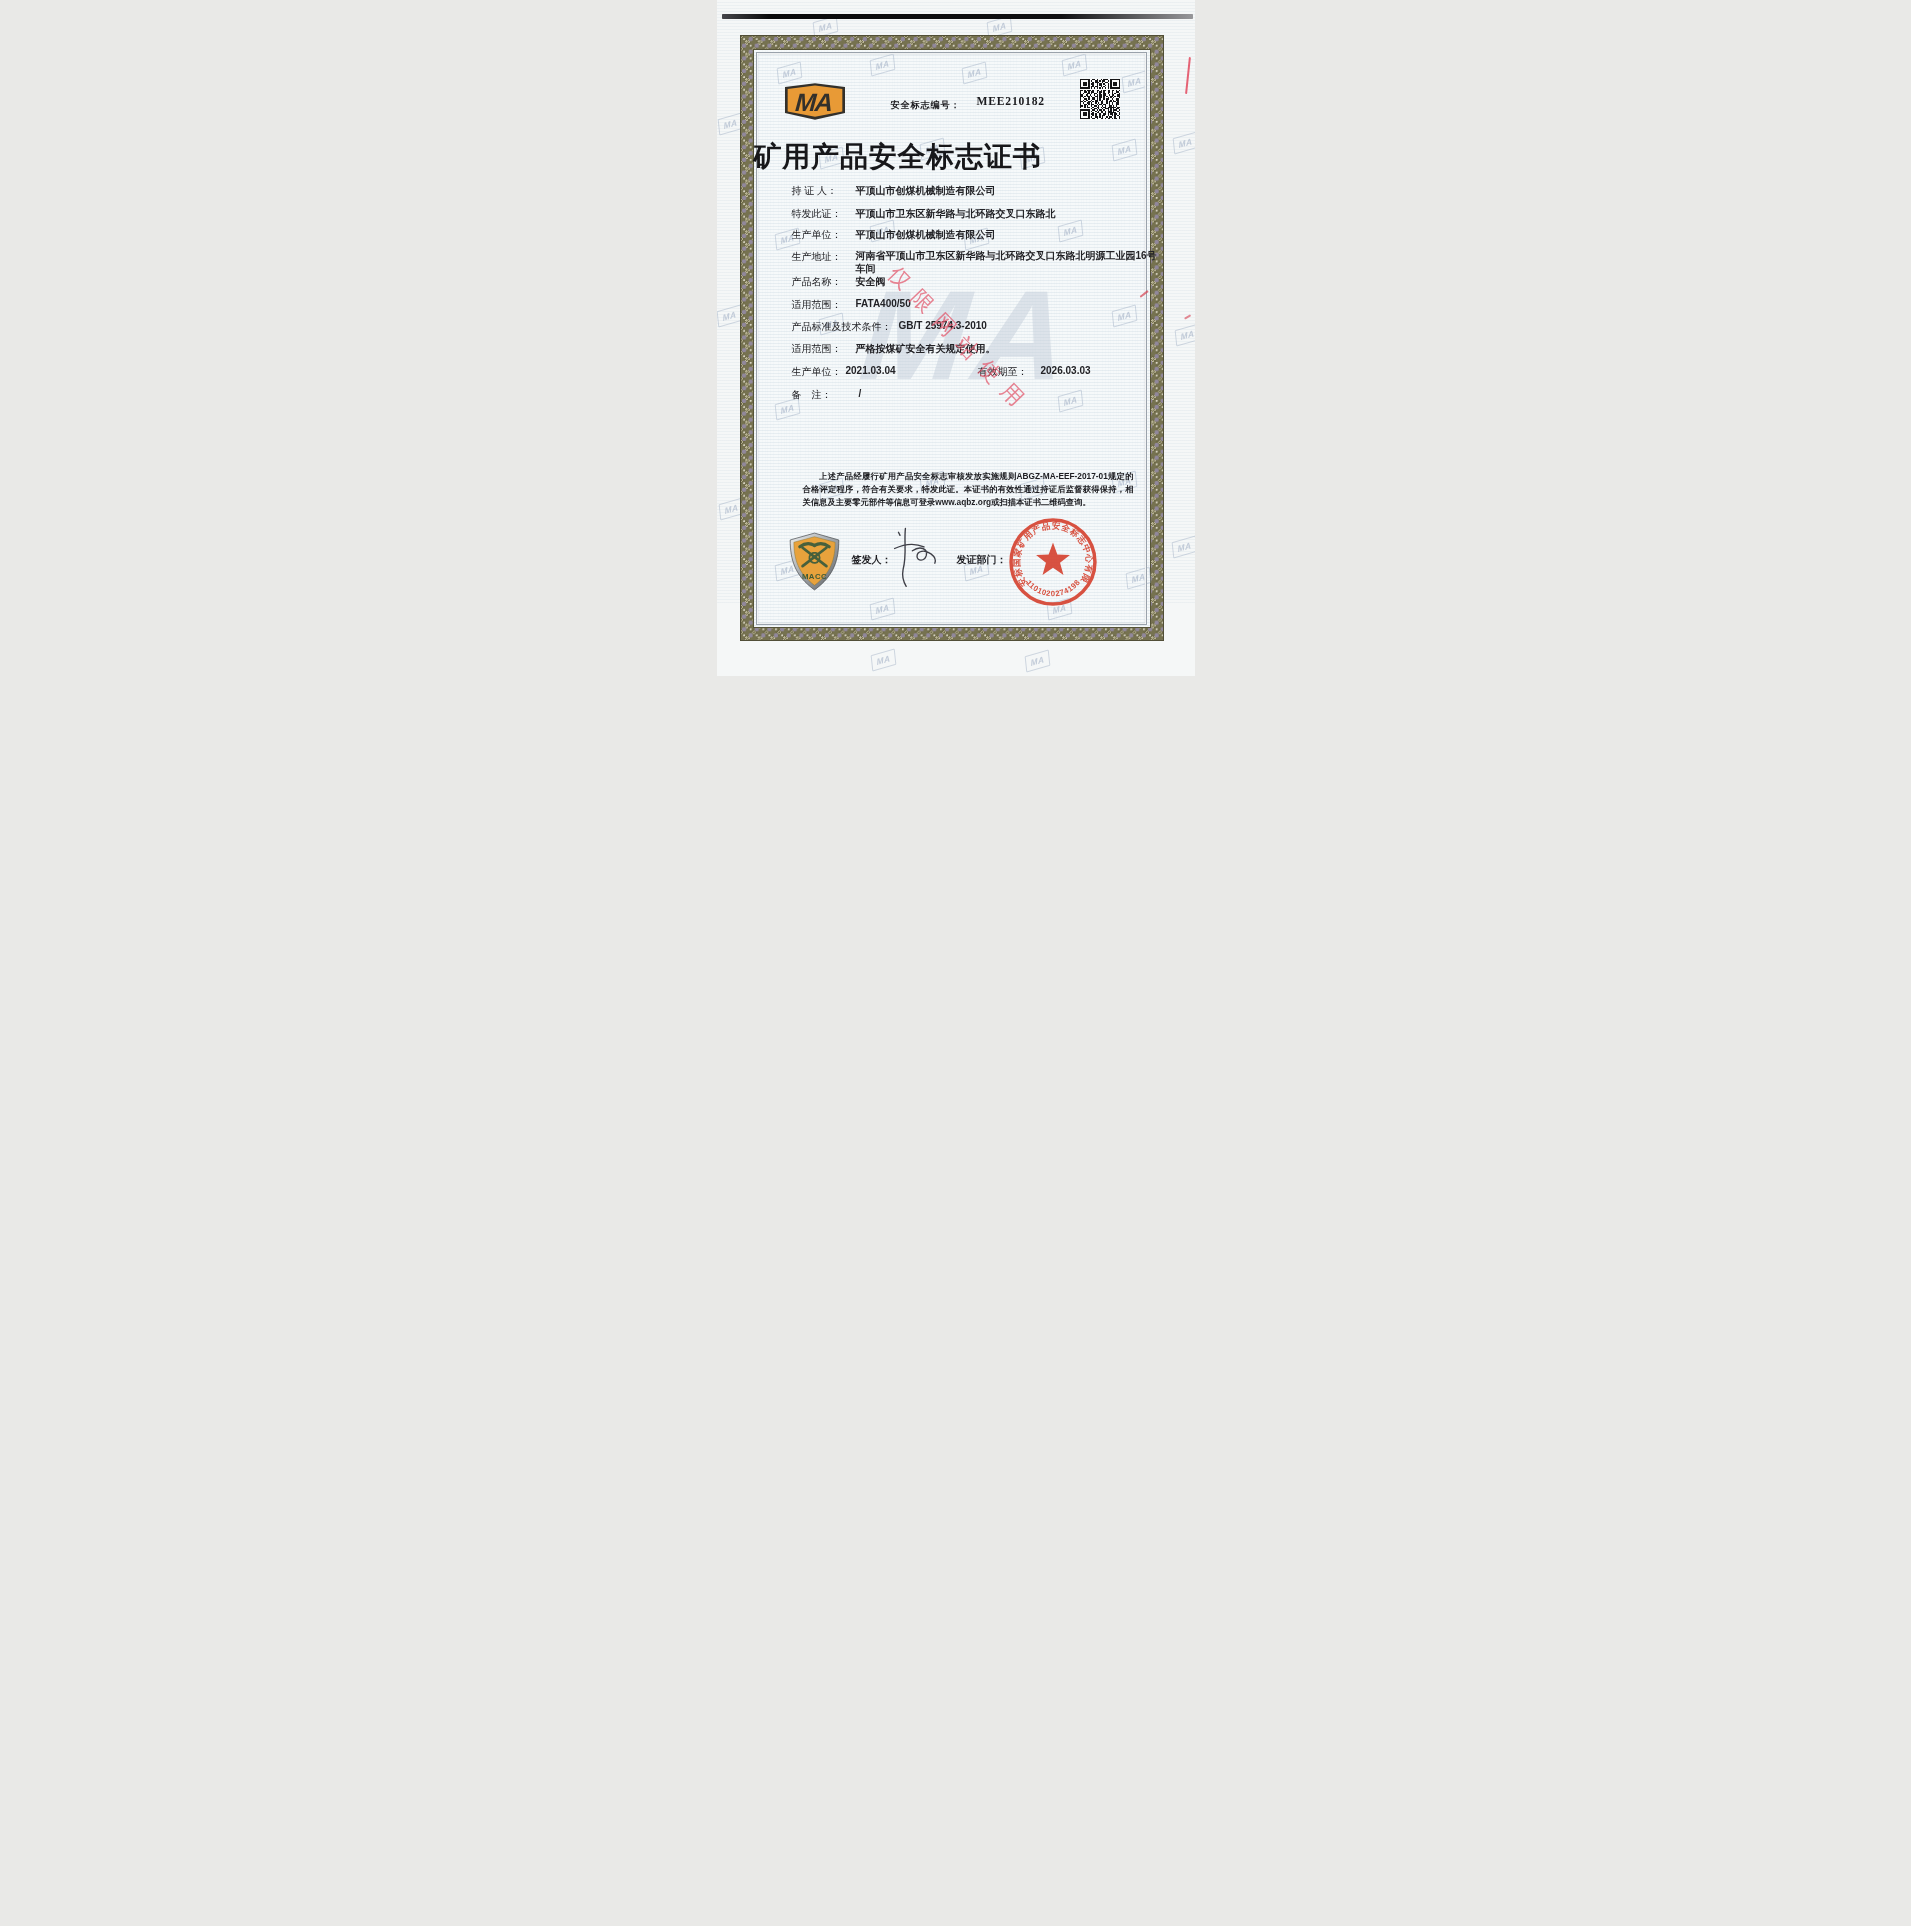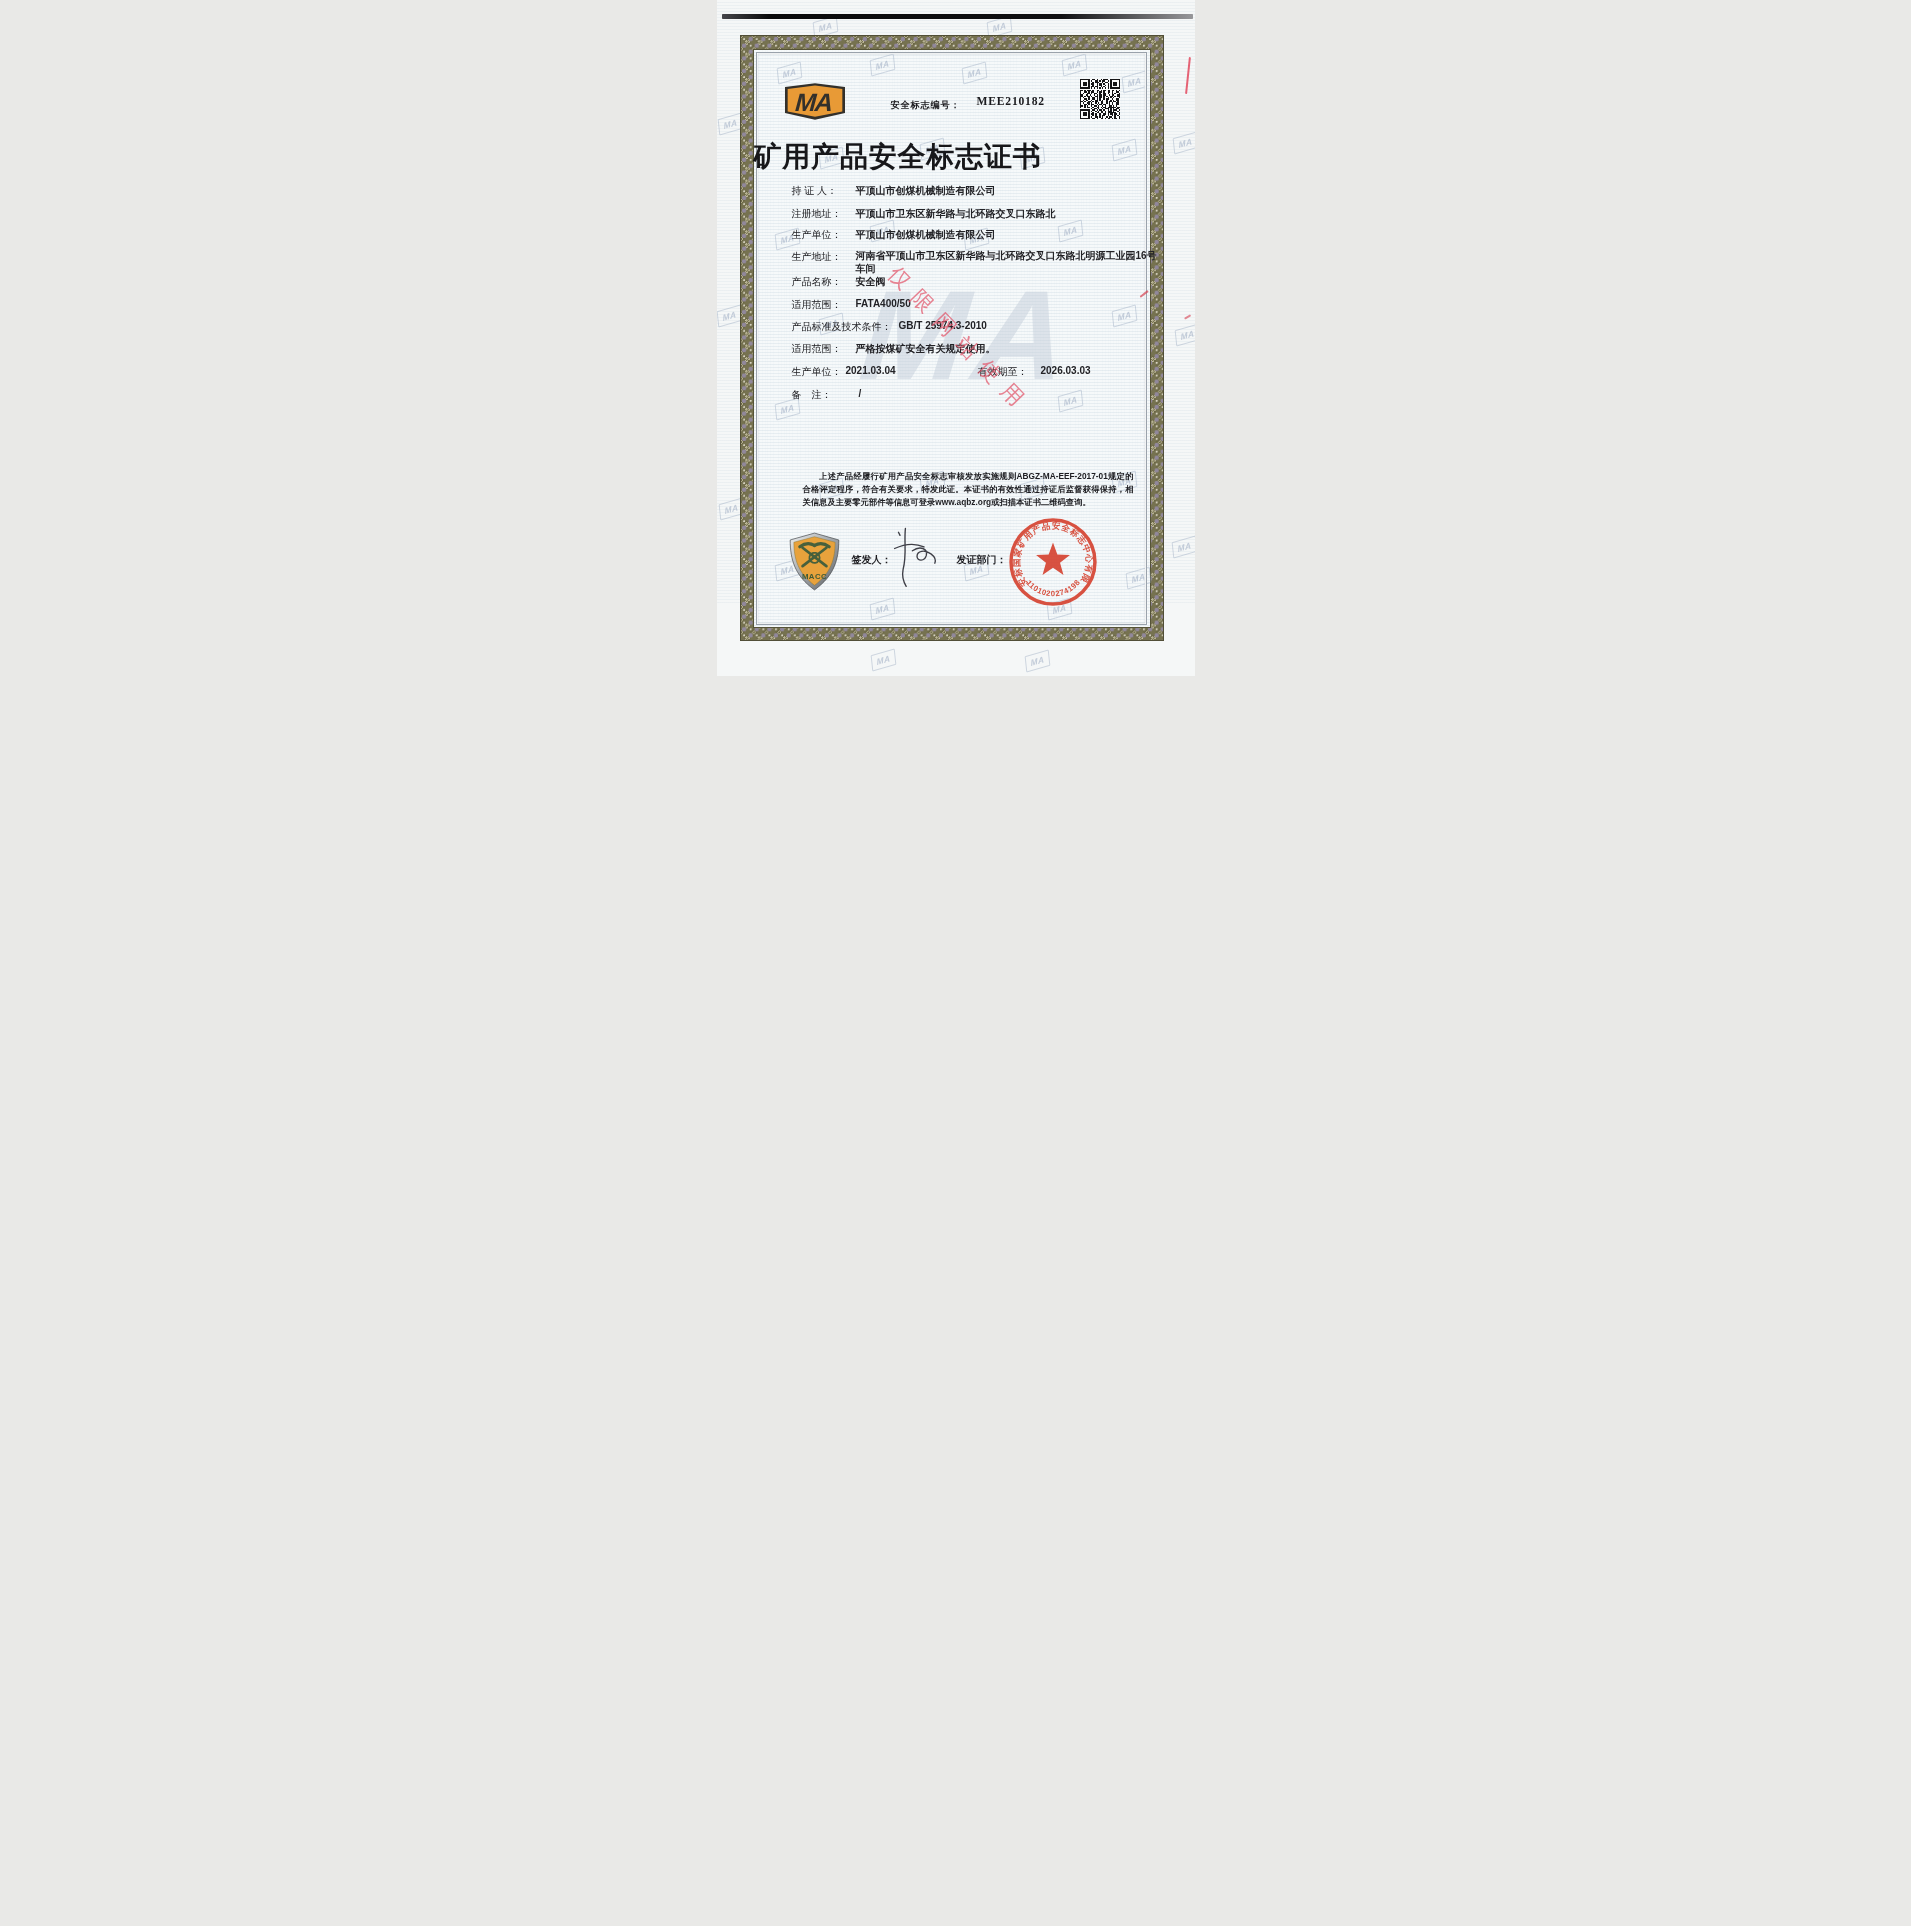--- a/index.html
+++ b/index.html
@@ -174,21 +174,21 @@
           <line x1="9" y1="28.5" x2="29" y2="28.5" stroke-dasharray="2 1 1 2 2 1 1 1 2 1 1 1"></line>
         </g>
       </svg>
     </div>
 
     <div class="title">矿用产品安全标志证书</div>
 
     <span class="lab" style="top:134px">持 证 人：</span>
     <span class="val" style="top:134px">平顶山市创煤机械制造有限公司</span>
 
-    <span class="lab" style="top:157px">注册地址：</span>
+    <span class="lab" style="top:157px">特发此证：</span>
     <span class="val" style="top:157px">平顶山市卫东区新华路与北环路交叉口东路北</span>
 
     <span class="lab" style="top:178px">生产单位：</span>
     <span class="val" style="top:178px">平顶山市创煤机械制造有限公司</span>
 
     <span class="lab" style="top:200px">生产地址：</span>
     <span class="val wrap" style="top:200px">河南省平顶山市卫东区新华路与北环路交叉口东路北明源工业园16号车间</span>
 
     <span class="lab" style="top:225px">产品名称：</span>
     <span class="val" style="top:225px">安全阀</span>

